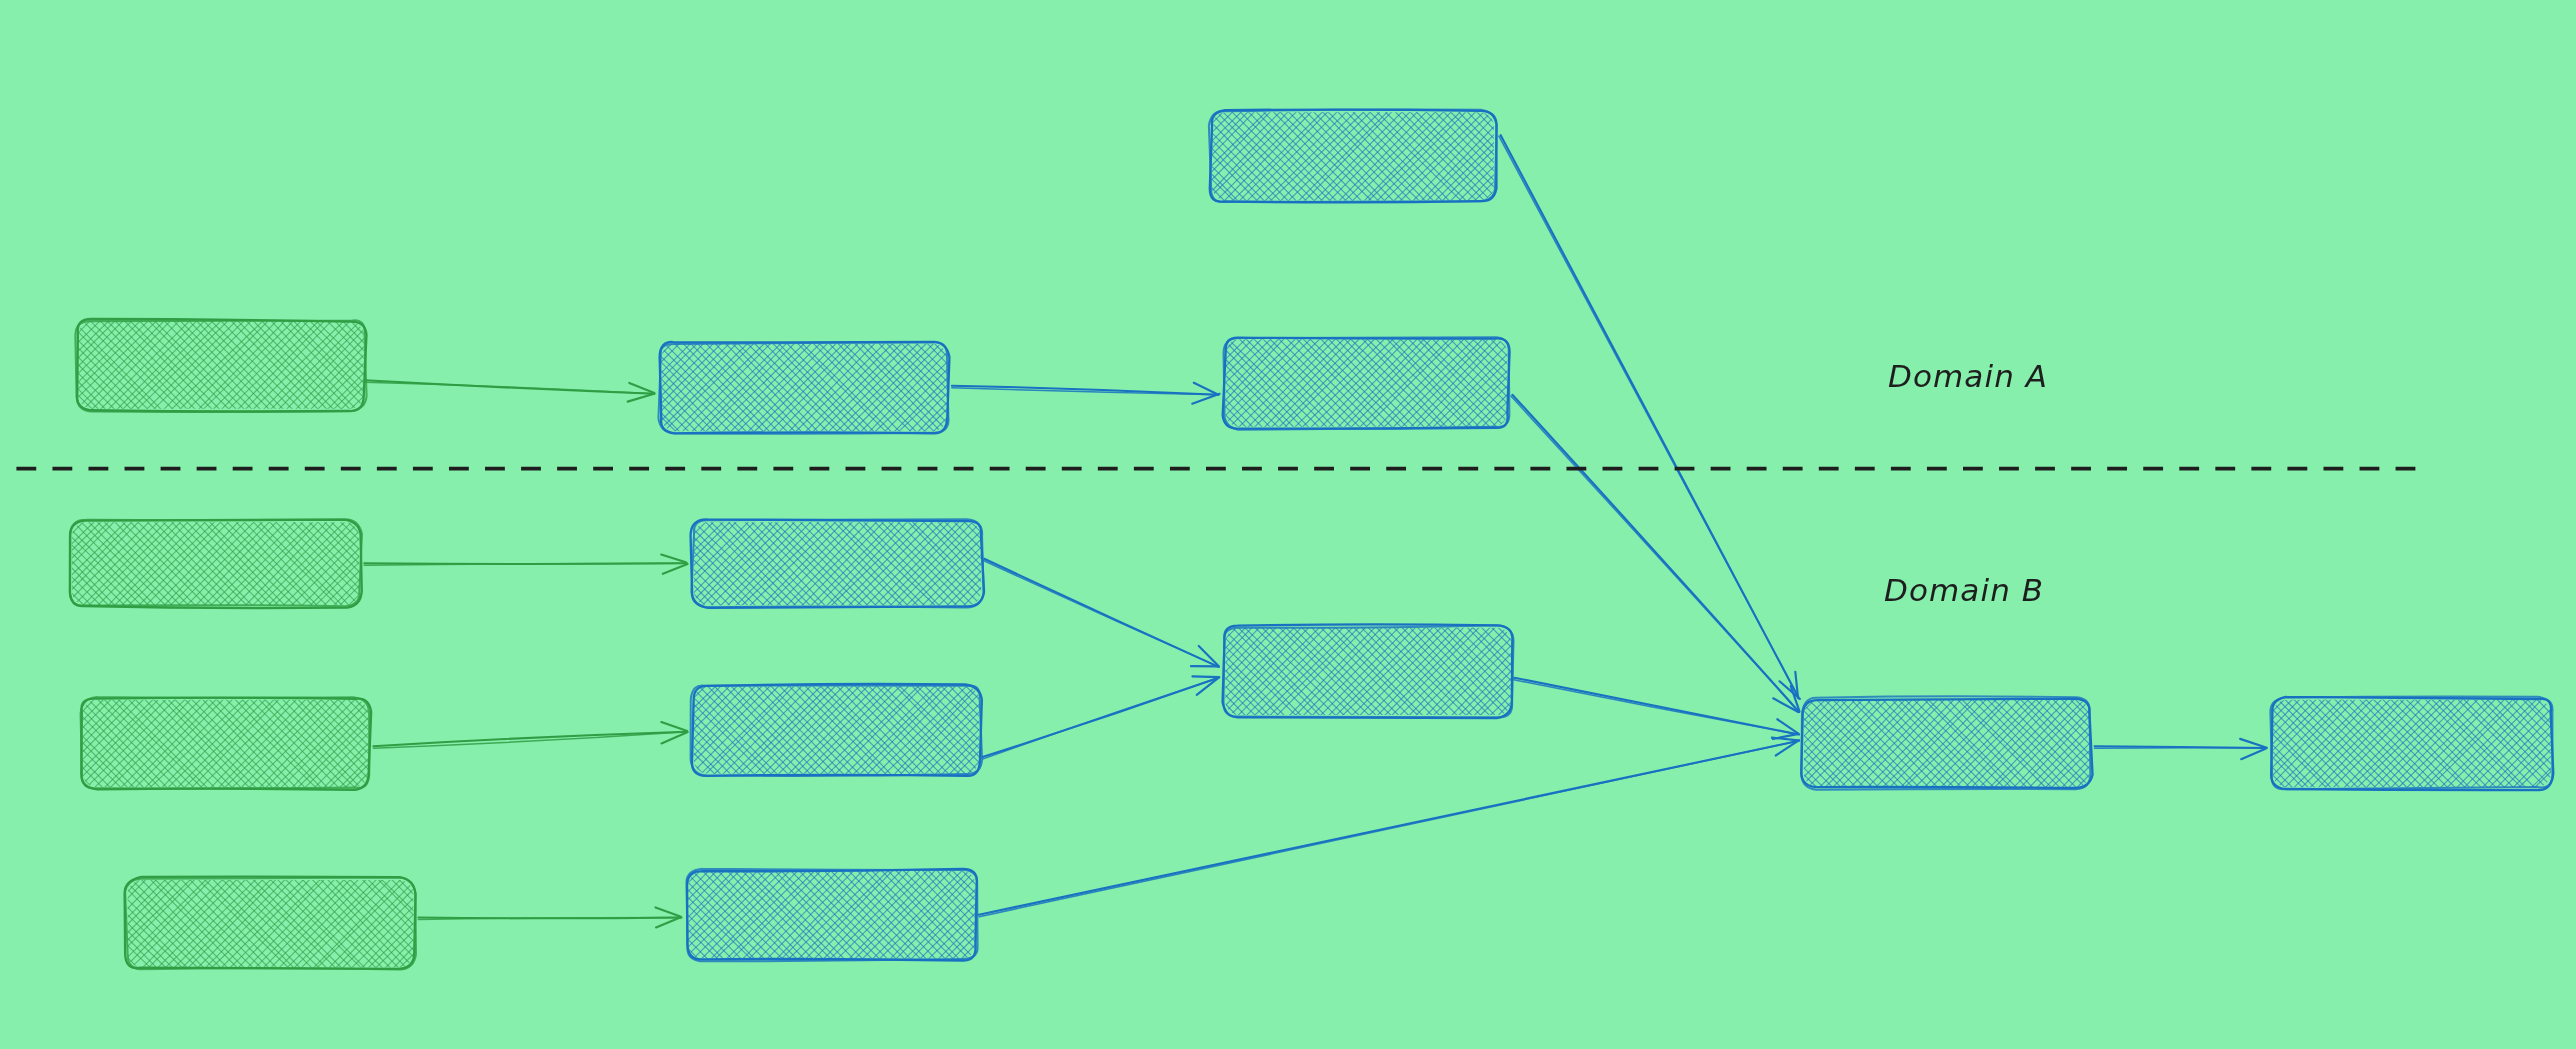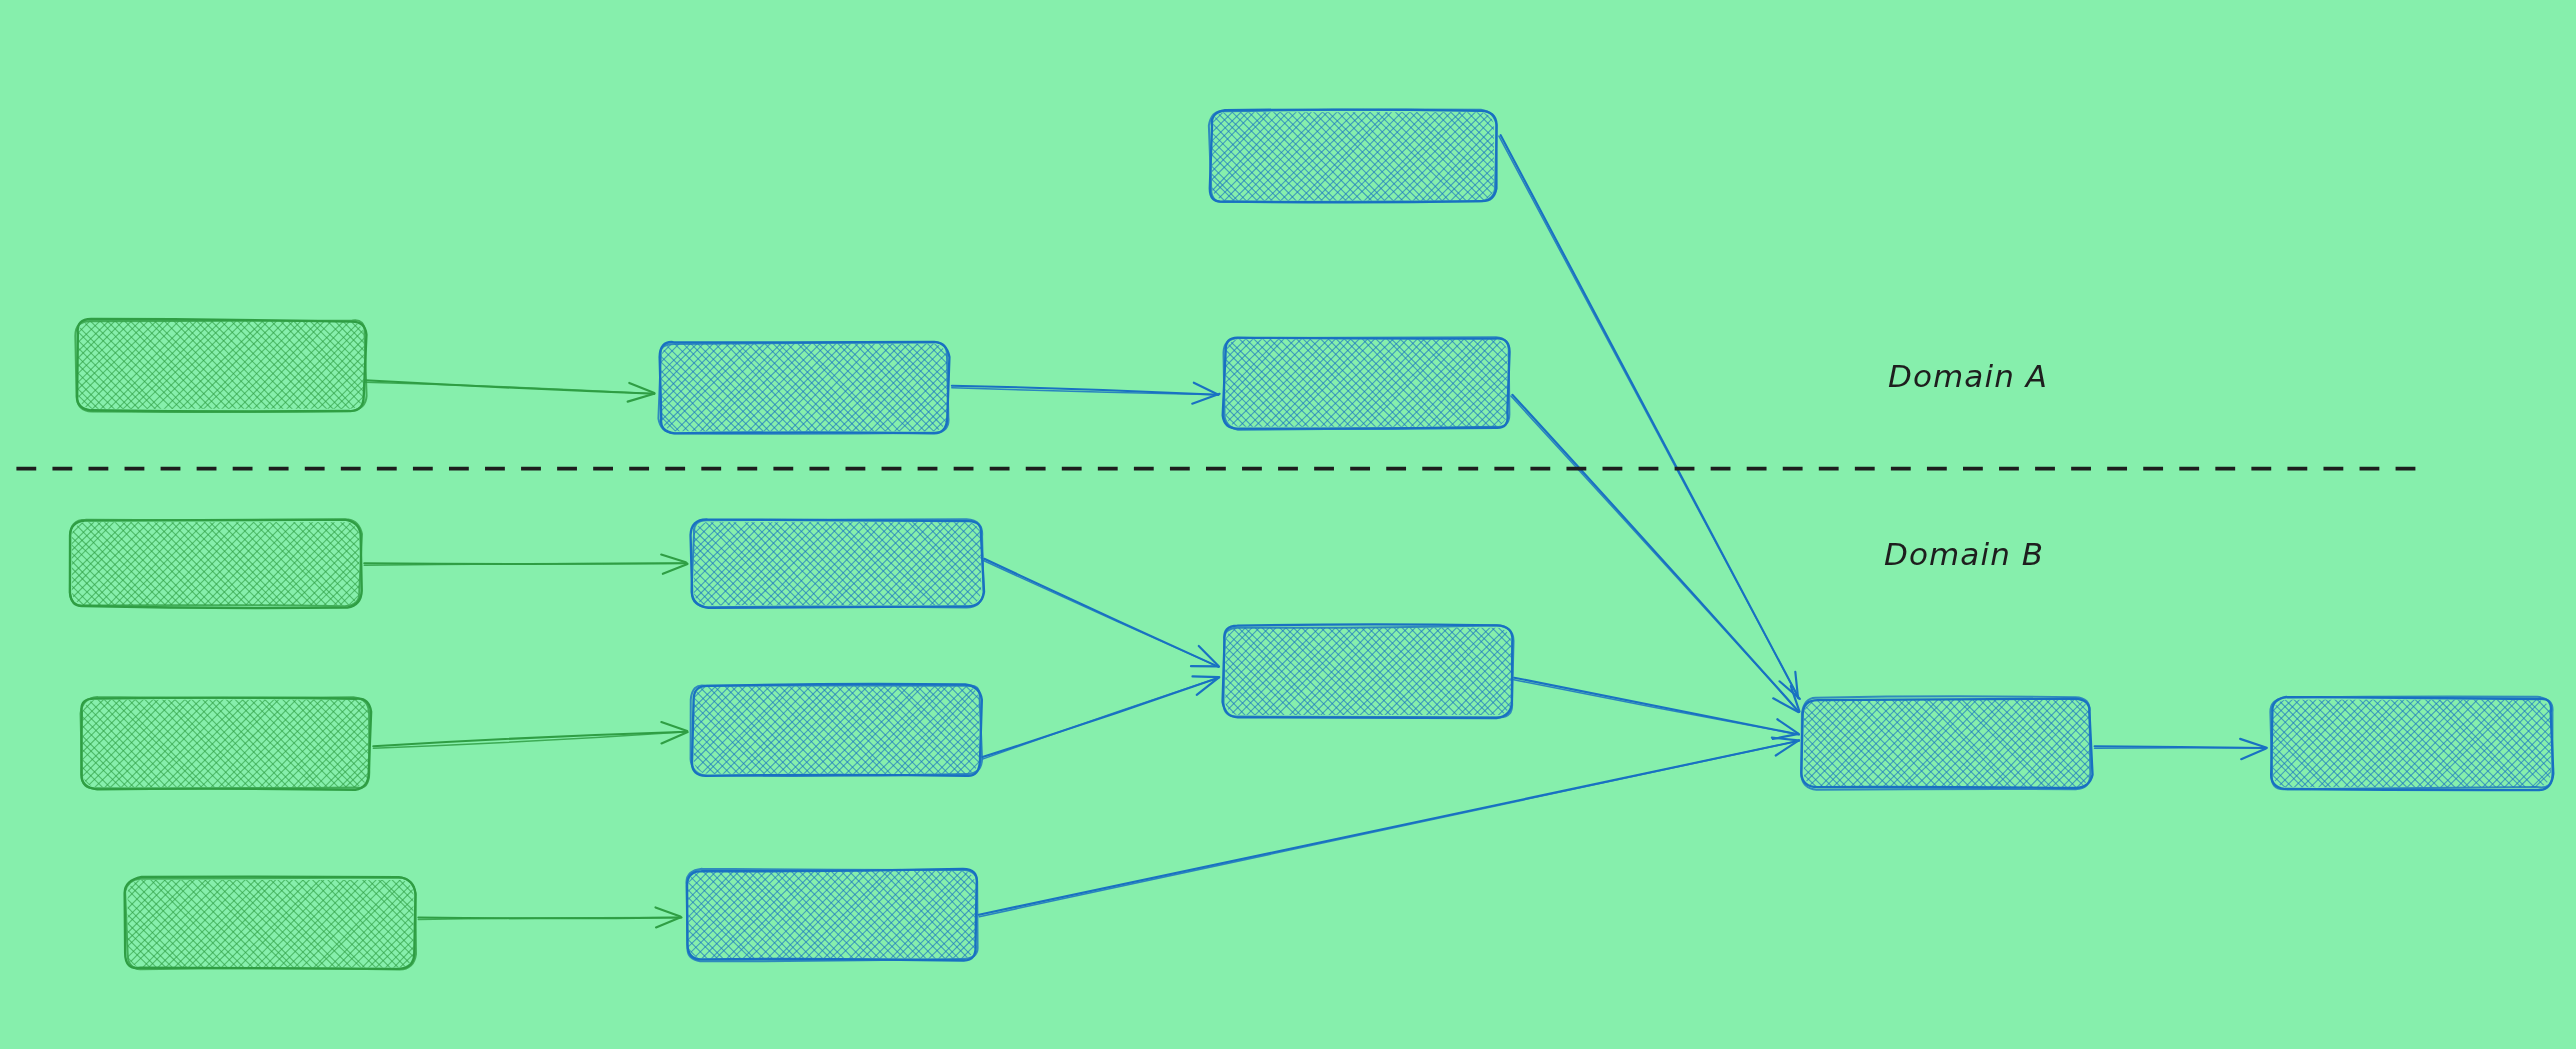--- a/index.html
+++ b/index.html
@@ -1543,15 +1543,15 @@
       </g>
       <g>
         <path d="M 2324 828 Q 2419.000757464669 828.391590685293 2514 830" fill="none" stroke="#1971c2" stroke-width="2.3" stroke-opacity="1" stroke-linecap="round"></path>
         <path d="M 2323.9768433881422 830.1998781264714 Q 2419.0143335620223 829.5813336834165 2514 830" fill="none" stroke="#1971c2" stroke-width="1.7" stroke-opacity="0.85" stroke-linecap="round"></path>
         <path d="M 2485.5000855252806 819.8879559681291 L 2515.112438393716 829.8006227497946" fill="none" stroke="#1971c2" stroke-width="2.4" stroke-linecap="round"></path>
         <path d="M 2486.6543980073975 842.3627306777805 L 2514.265474892345 830.5144136436817" fill="none" stroke="#1971c2" stroke-width="2.4" stroke-linecap="round"></path>
       </g>
       <line x1="18" y1="520" x2="2682" y2="520" stroke="#1e1e1e" stroke-width="4" stroke-dasharray="22 18" stroke-linecap="butt"></line>
     </svg>
 <div class="domain-label" style="left: 1888px; top: 358px;">Domain A</div>
-    <div class="domain-label" style="left: 1884px; top: 536px;">Domain B</div>
+    <div class="domain-label" style="left: 1884px; top: 572px;">Domain B</div>
   </div>
 
 
 </body></html>

